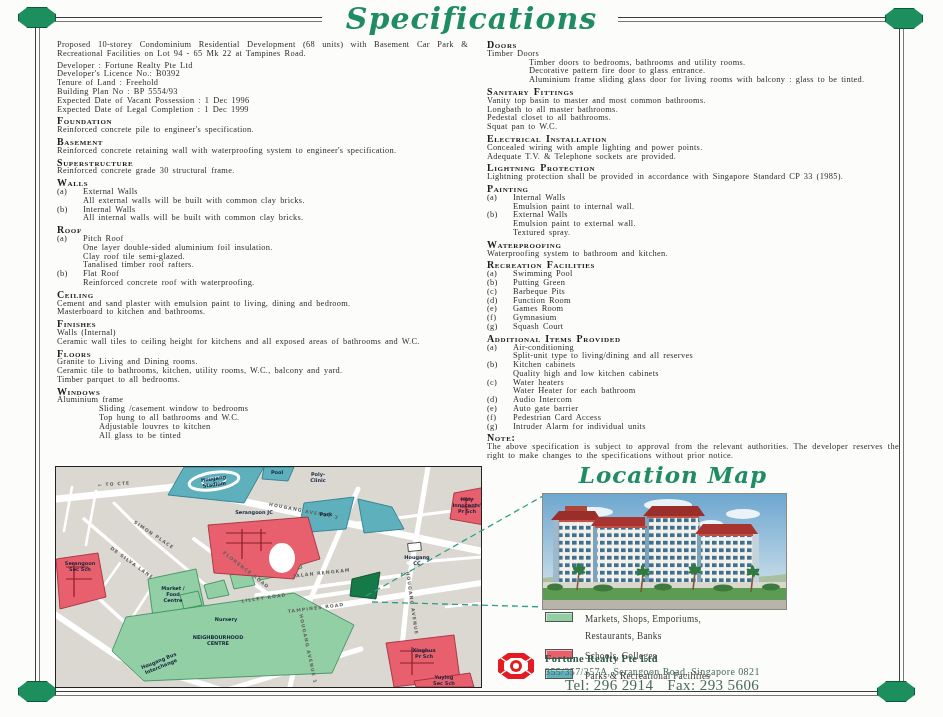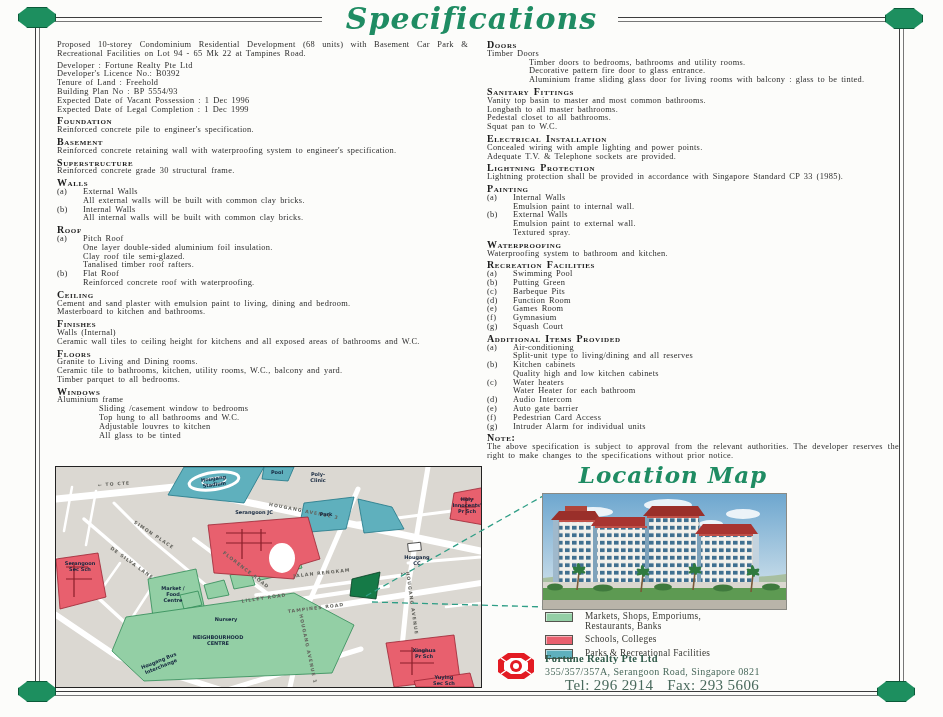--- a/index.html
+++ b/index.html
@@ -44,21 +44,21 @@
 
   
   #dash-svg{position:absolute;left:350px;top:480px;z-index:3;}
   #building{position:absolute;left:542px;top:493px;width:243px;height:115px;z-index:4;
             border:1px solid #8a8a84;}
 
   
   #legend-rows{position:absolute;left:545px;top:611px;z-index:4;}
   .lrow{display:flex;align-items:flex-start;margin-bottom:3px;}
   .sw{width:26px;height:8px;flex:none;border:1px solid #55554f;box-shadow:inset 1px 1px 0 rgba(255,255,255,.5);margin-top:1px;}
-  .ltx{margin-left:12px;font-size:9.3px;line-height:10px;color:#3a3a35;white-space:pre-line;letter-spacing:.3px;}
+  .ltx{margin-left:12px;font-size:9.3px;line-height:17px;color:#3a3a35;white-space:pre-line;letter-spacing:.3px;}
   #logo{position:absolute;left:496px;top:652px;z-index:4;}
   #company-name{position:absolute;left:545px;top:653px;font-size:10.5px;font-weight:700;
                 color:#2e5948;letter-spacing:.4px;z-index:4;}
   #company-address{position:absolute;left:545px;top:666px;font-size:10px;color:#49695c;letter-spacing:.4px;z-index:4;}
   #company-telfax{position:absolute;left:545px;top:677px;font-size:15px;color:#49695c;letter-spacing:.4px;z-index:4;margin-left:20px;}
   #company-telfax span{margin-right:14px;}
 </style>
 </head>
 <body>
 

